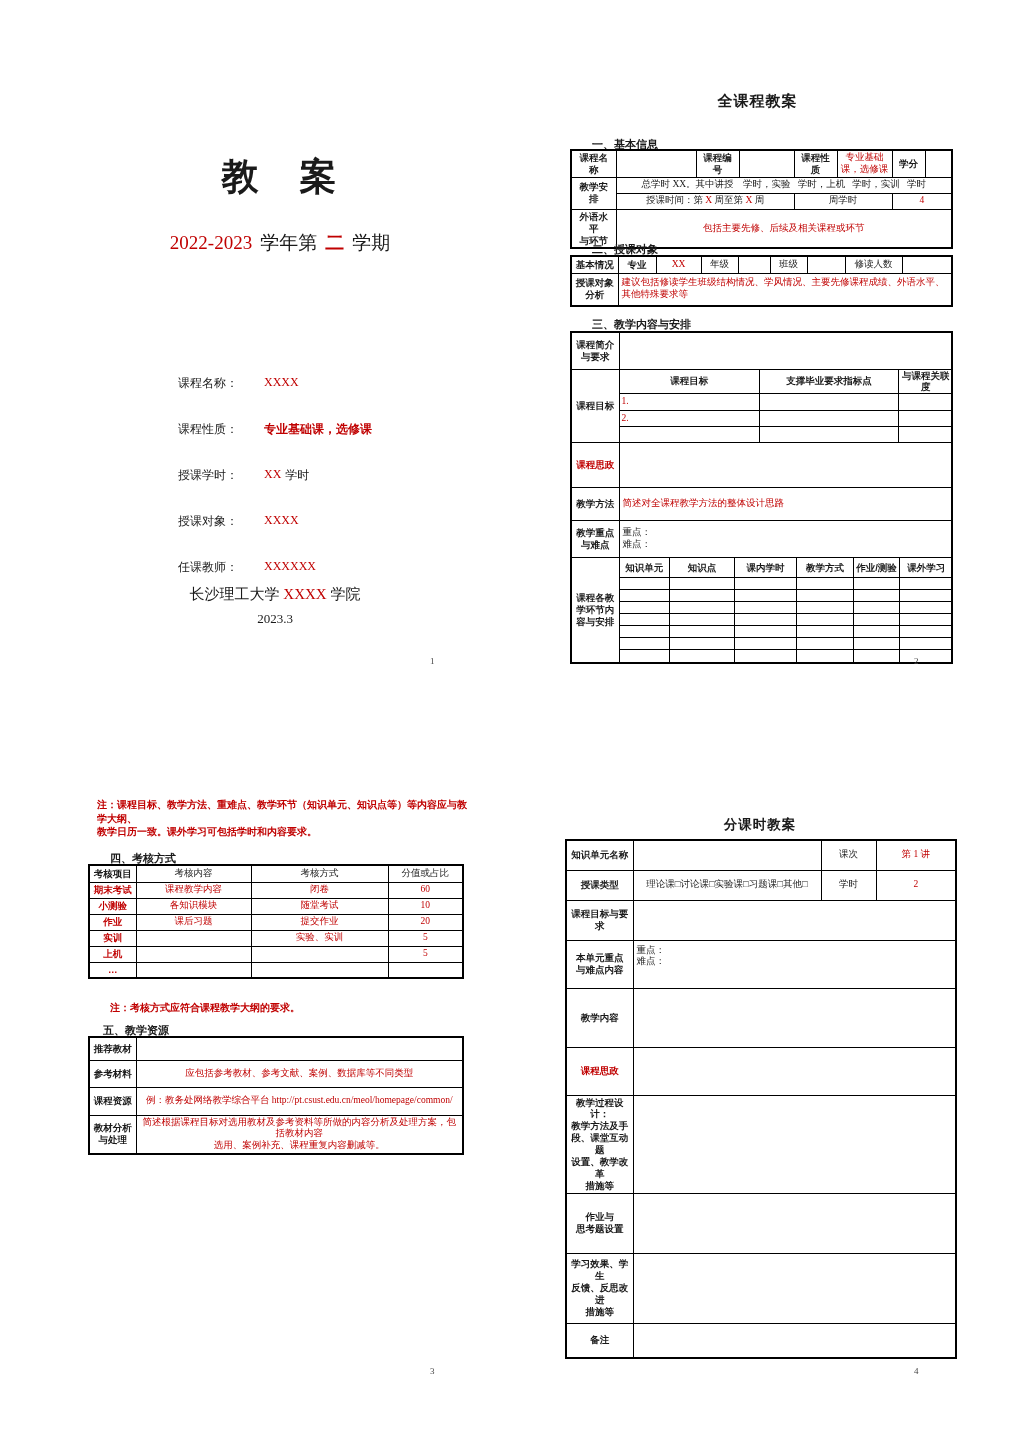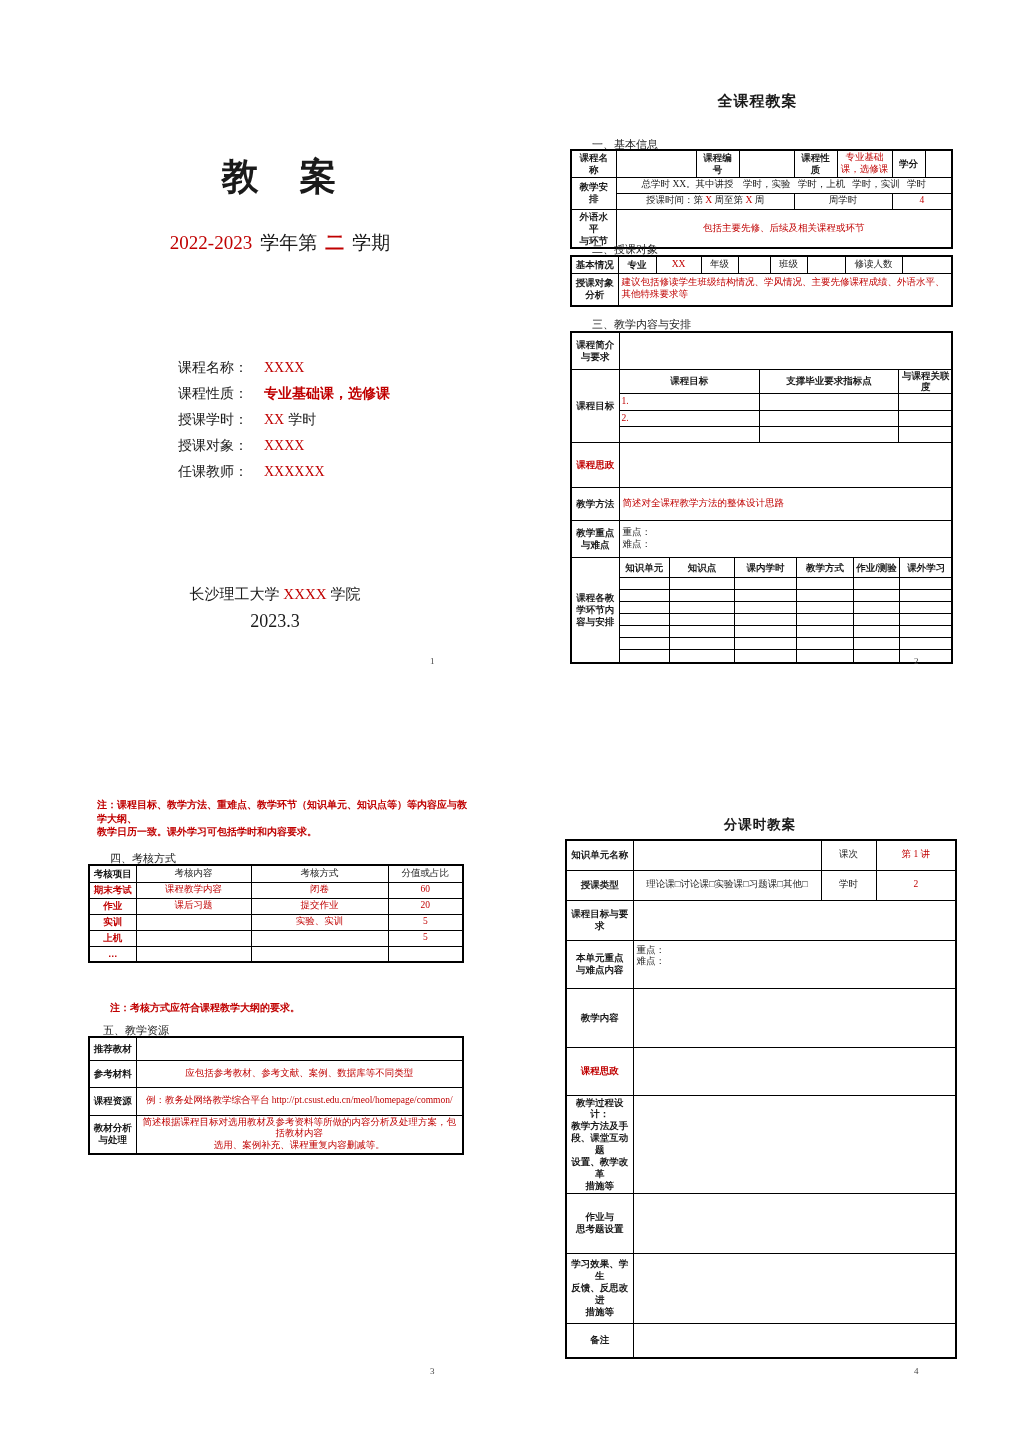--- a/index.html
+++ b/index.html
@@ -13,40 +13,40 @@
   .ctr { text-align:center; }
   .sans { font-family:"Liberation Sans", sans-serif; }
   .pre { white-space:pre-line; }
   .prewrap { white-space:pre-wrap; }
   .pagenum { font-size:9px; color:#444; }
 
   
   .cover-title { font-size:37px; font-weight:bold; letter-spacing:2px; }
   .sem-line { font-size:19px; }
   .sem-line span { margin:0 4px; }
-  .field-row { display:flex; font-size:14px; height:26px; align-items:center; }
+  .field-row { display:flex; font-size:12px; height:26px; align-items:flex-start;margin-top:20px; }
   .field-row .flabel { width:86px; }
 
   
   table { border-collapse:collapse; table-layout:fixed; }
   .doc { border:2px solid #000; }
   .doc td {
     border:1px solid #000; font-size:9.5px; line-height:1.25;
     padding:1px 3px; text-align:center; vertical-align:middle; overflow:hidden;
   }
   .doc td.lbl { font-family:"Liberation Sans", sans-serif; font-weight:bold; }
   .doc td.left { text-align:left; }
   .doc td.nestcell { padding:0; }
   .nested { width:100%; height:100%; border-collapse:collapse; table-layout:fixed; }
   .nested td { border:1px solid #000; font-size:9.5px; padding:0 2px; text-align:center; vertical-align:middle; overflow:hidden; }
   .nested tr:first-child > td { border-top:none; }
   .nested tr:last-child > td { border-bottom:none; }
   .nested td:first-child { border-left:none; }
   .nested td:last-child { border-right:none; }
-  .sec-h { font-family:"Liberation Sans", sans-serif; font-weight:normal; font-size:11px; }
+  .sec-h { font-family:"Liberation Sans", sans-serif; font-weight:bold; font-size:11px; }
   .doc-title { font-size:15px; font-weight:bold; letter-spacing:1px; }
   .note { font-size:10px; font-weight:bold; color:#c00000; line-height:1.35; }
 </style>
 </head>
 <body>
 
 <section>
   <div class="abs cover-title ctr" style="left:60px; top:152px; width:440px;">教　案</div>
 
   <div class="abs sem-line ctr" style="left:60px; top:230px; width:440px;">
@@ -79,21 +79,21 @@
       <span class="red">XXXXXX</span>
       <span></span>
     </div>
   </div>
 
   <div class="abs ctr" style="left:60px; top:585px; width:430px; font-size:15px;">
     <span>长沙理工大学</span>
     <span class="red">XXXX</span>
     <span>学院</span>
   </div>
-  <div class="abs ctr" style="left:60px; top:611px; width:430px; font-size:18px;">2023.3</div>
+  <div class="abs ctr" style="left:60px; top:611px; width:430px; font-size:13px;">2023.3</div>
   <div class="abs pagenum" style="left:430px; top:656px;">1</div>
 </section>
 
 <section>
   <div class="abs doc-title ctr" style="left:565px; top:92px; width:385px;">全课程教案</div>
 
   <div class="abs sec-h" style="left:592px; top:137px;">一、基本信息</div>
 
   <table class="doc abs" style="left:570px; top:149px; width:381px;">
     <colgroup>
@@ -338,20 +338,26 @@
       <td>考核方式</td>
       <td>分值或占比</td>
     </tr>
     <tr style="height:16px;">
       <td class="red lbl">期末考试</td>
       <td class="red">课程教学内容</td>
       <td class="red">闭卷</td>
       <td class="red">60</td>
     </tr>
     <tr style="height:16px;">
+      <td class="red lbl">小测验</td>
+      <td class="red">各知识模块</td>
+      <td class="red">随堂考试</td>
+      <td class="red">10</td>
+    </tr>
+    <tr style="height:16px;">
       <td class="red lbl">作业</td>
       <td class="red">课后习题</td>
       <td class="red">提交作业</td>
       <td class="red">20</td>
     </tr>
     <tr style="height:16px;">
       <td class="red lbl">实训</td>
       <td class="red"></td>
       <td class="red">实验、实训</td>
       <td class="red">5</td>

